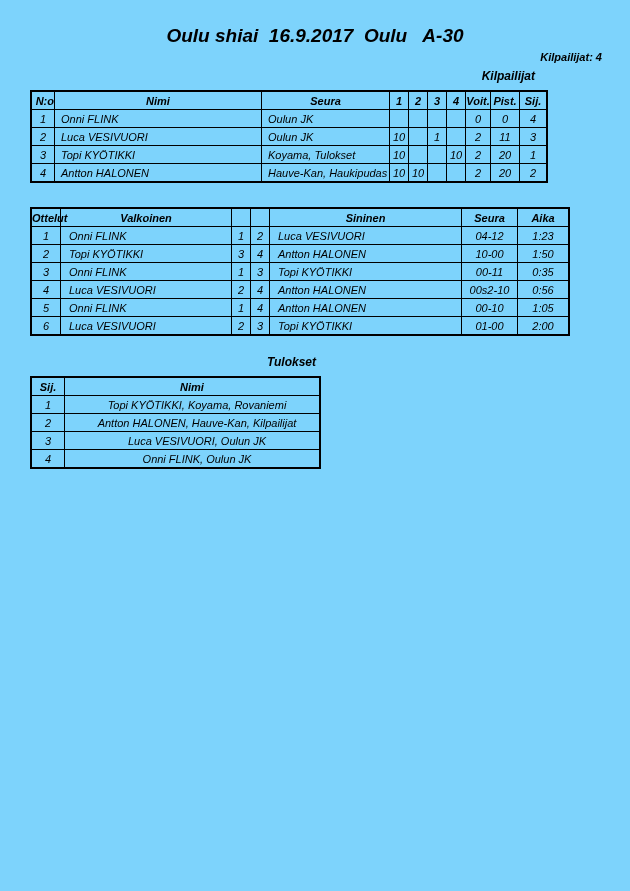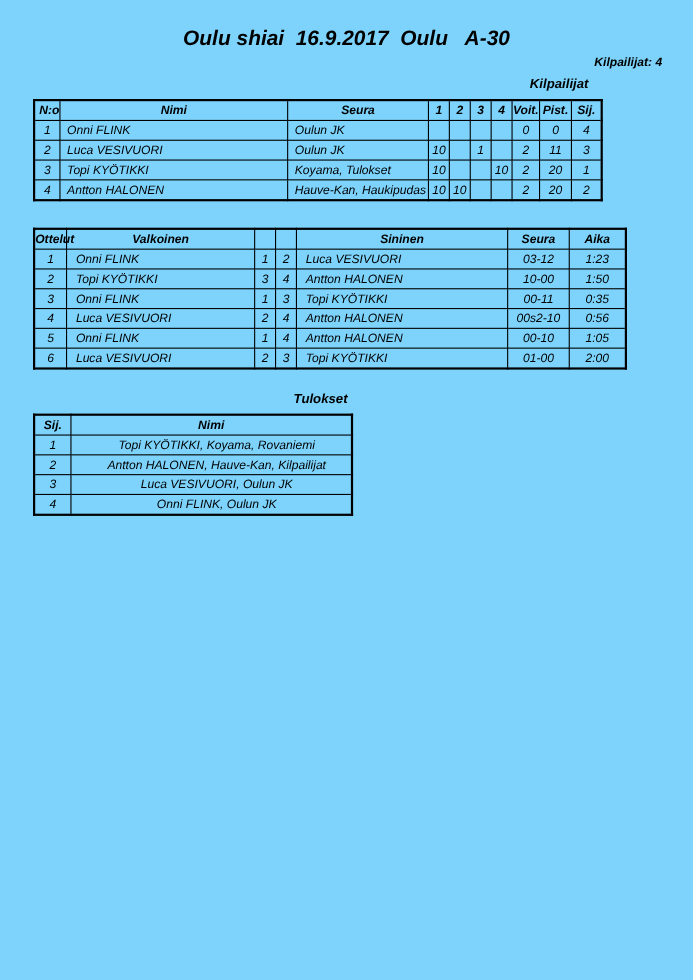--- a/index.html
+++ b/index.html
@@ -176,21 +176,21 @@
             <th>Aika</th>
           </tr>
         </thead>
       <tbody>
           <tr>
             <td>1</td>
             <td>Onni FLINK</td>
             <td>1</td>
             <td>2</td>
             <td>Luca VESIVUORI</td>
-            <td>03-12</td>
+            <td>04-12</td>
             <td>1:23</td>
           </tr>
           <tr>
             <td>2</td>
             <td>Topi KYÖTIKKI</td>
             <td>3</td>
             <td>4</td>
             <td>Antton HALONEN</td>
             <td>10-00</td>
             <td>1:50</td>

